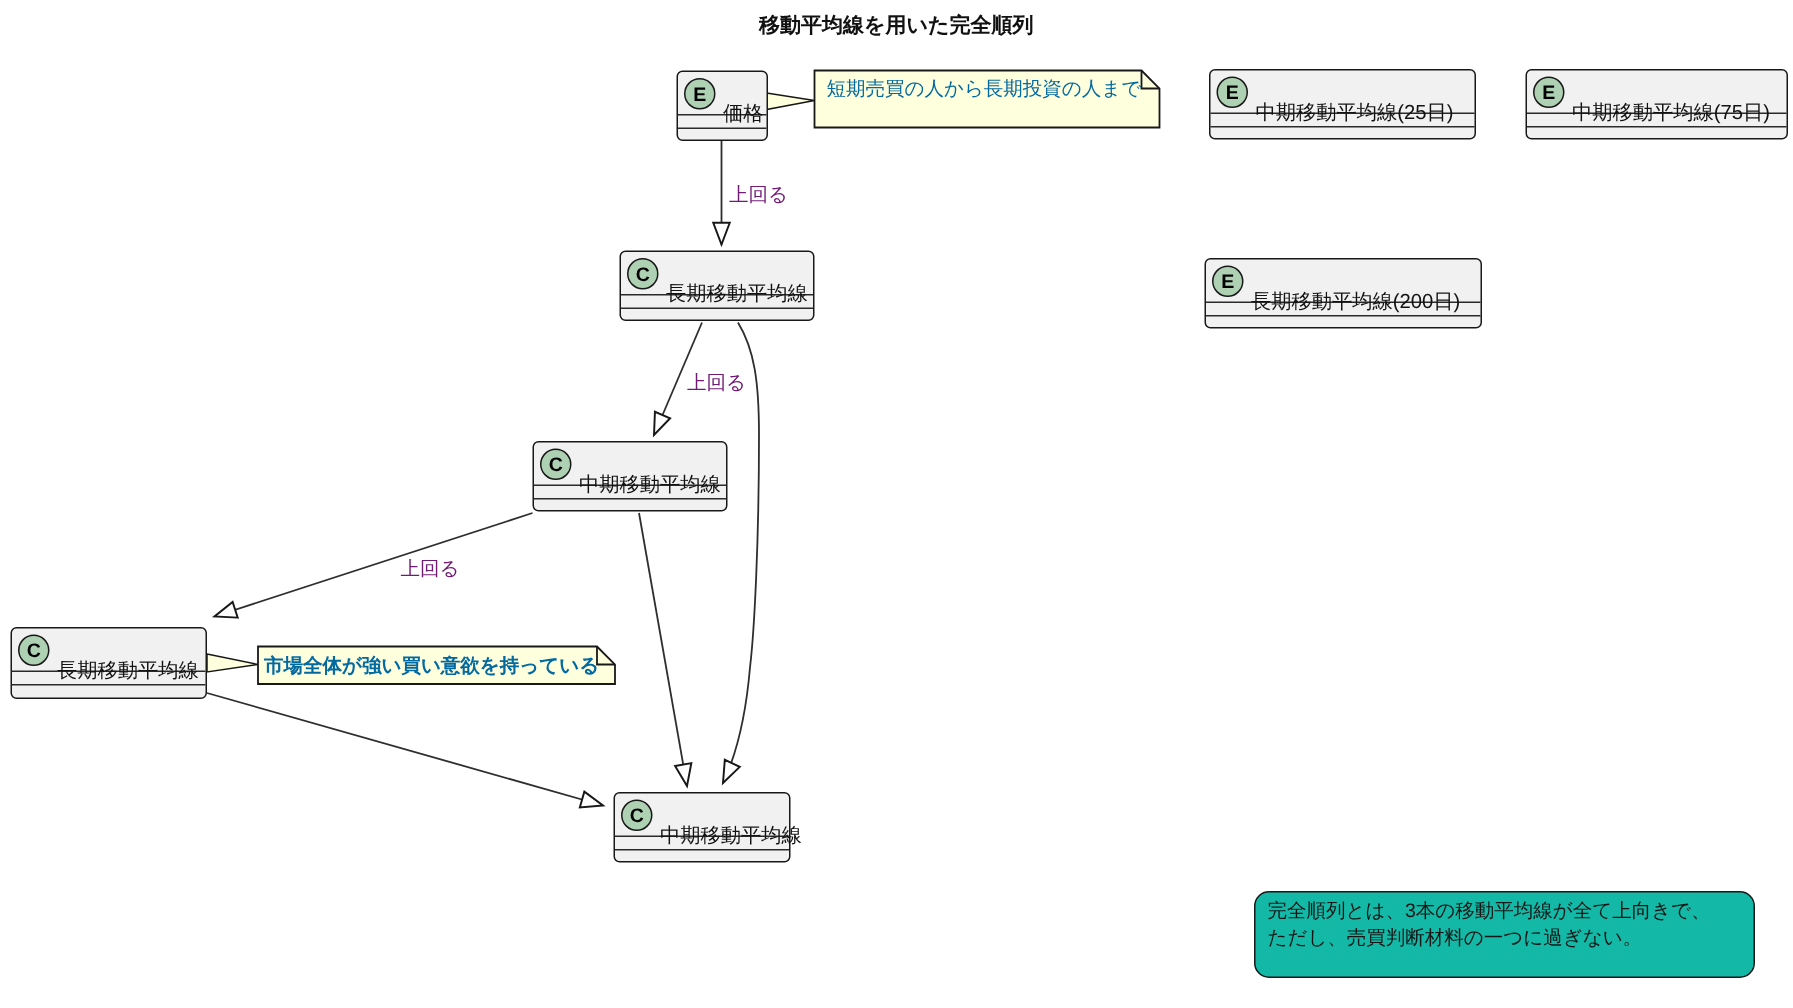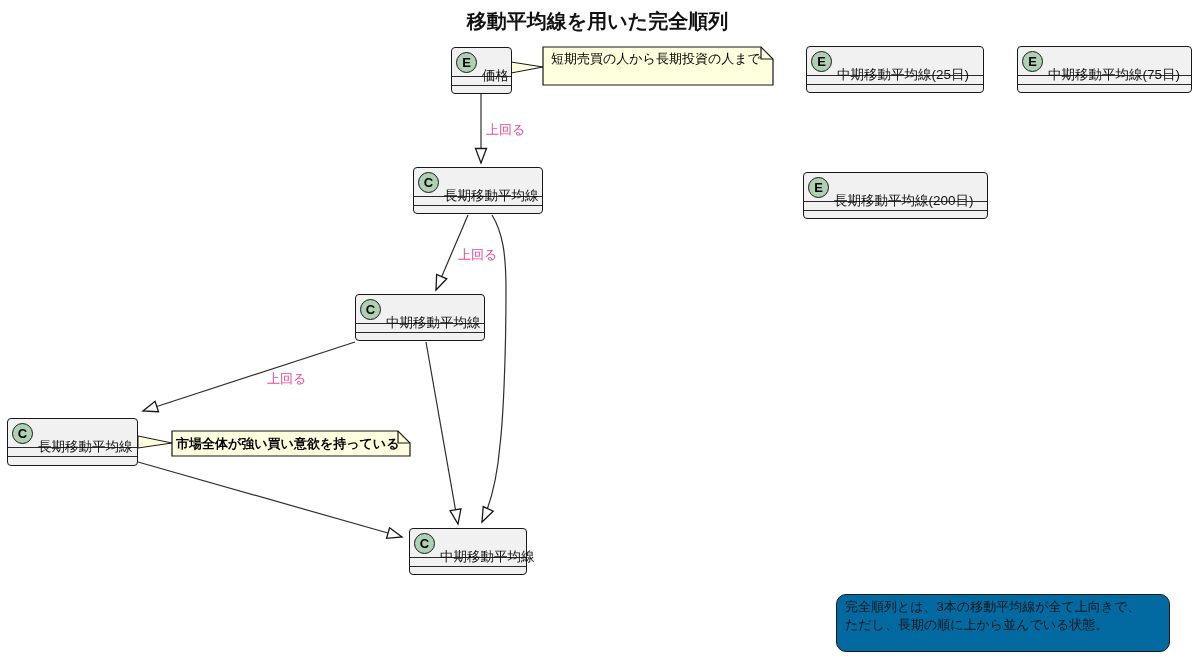--- a/index.html
+++ b/index.html
@@ -5,21 +5,21 @@
   html,body{margin:0;padding:0;}
   body{
     width:1195px;height:672px;position:relative;background:#ffffff;
     font-family:"Liberation Sans","DejaVu Sans",sans-serif;
     color:#131313;overflow:hidden;
   }
   .layer{position:absolute;left:0;top:0;width:1195px;height:672px;}
   svg.layer{z-index:1;}
   .title{
     position:absolute;left:0;top:8px;width:100%;text-align:center;
-    font-size:20px;font-weight:bold;color:#111;z-index:3;
+    font-size:14px;font-weight:bold;color:#111;z-index:3;
   }
   
   .node{
     position:absolute;box-sizing:border-box;background:#F1F1F1;
     border:1.5px solid #181818;border-radius:4px;z-index:2;
   }
   .node-header{
     display:flex;align-items:center;gap:5px;height:28px;
     padding:1px 6px 1px 4px;box-sizing:border-box;
   }
@@ -27,30 +27,30 @@
   .spot{
     width:21px;height:21px;border-radius:50%;flex:0 0 21px;
     background:#ADD1B2;border:1px solid #181818;box-sizing:border-box;
     display:flex;align-items:center;justify-content:center;
     font-weight:bold;font-size:13px;color:#000;
   }
   .compartment{height:8px;border-top:1px solid #2a2a2a;}
   
   .note-text{
     position:absolute;z-index:3;font-size:13px;line-height:17px;
-    color:#000000;white-space:nowrap;
+    color:#0369a1;white-space:nowrap;
   }
   
   .edge-label{
-    position:absolute;z-index:3;font-size:13px;color:#ec4899;white-space:nowrap;
+    position:absolute;z-index:3;font-size:13px;color:#701a75;white-space:nowrap;
   }
   
   .legend{
     position:absolute;left:836px;top:594px;width:334px;height:58px;
-    box-sizing:border-box;background:#0369a1;border:1.5px solid #181818;
+    box-sizing:border-box;background:#14b8a6;border:1.5px solid #181818;
     border-radius:10px;padding:3px 8px;z-index:2;
     font-size:13px;line-height:17.5px;color:#161616;white-space:nowrap;
   }
 </style>
 </head>
 <body>
 
 <svg class="layer" viewBox="0 0 1195 672" xmlns="http://www.w3.org/2000/svg">
   <defs>
     <marker id="tri" markerUnits="userSpaceOnUse" markerWidth="18" markerHeight="14" viewBox="0 0 18 14" refX="16" refY="7" orient="auto">
@@ -160,14 +160,14 @@
 
 <div class="note-text" style="left:551px;top:50px;">
   <div>短期売買の人から長期投資の人まで</div>
 </div>
 <div class="note-text" style="left:176px;top:435px;font-weight:bold;">
   <div>市場全体が強い買い意欲を持っている</div>
 </div>
 
 <div class="legend">
   <div>完全順列とは、3本の移動平均線が全て上向きで、</div>
-  <div>ただし、長期の順に上から並んでいる状態。</div>
+  <div>ただし、売買判断材料の一つに過ぎない。</div>
 </div>
 
 </body></html>

